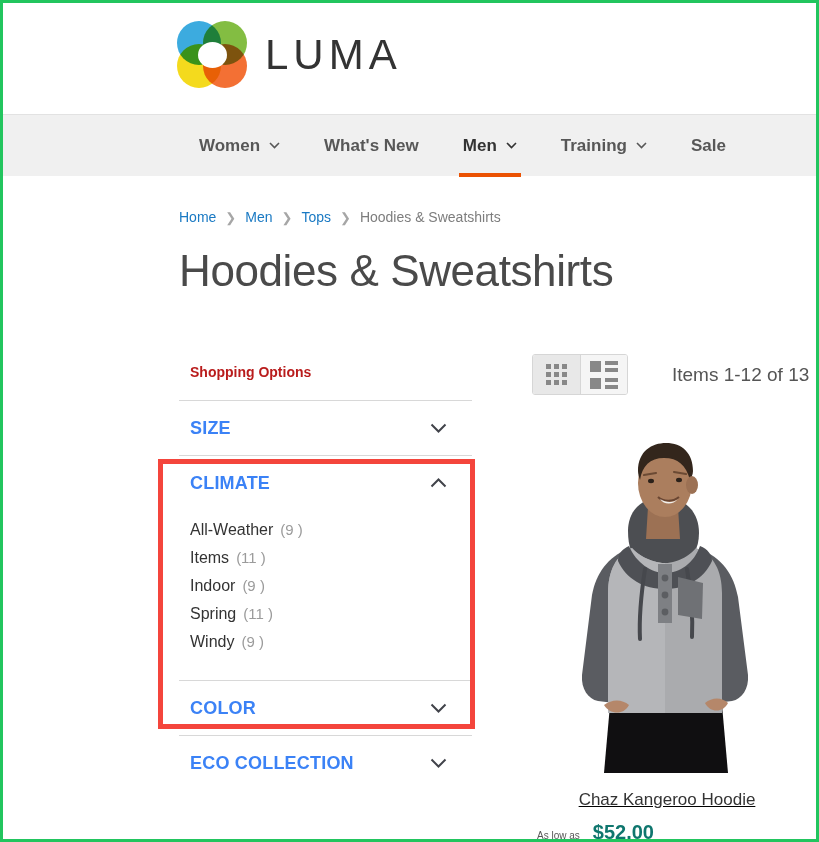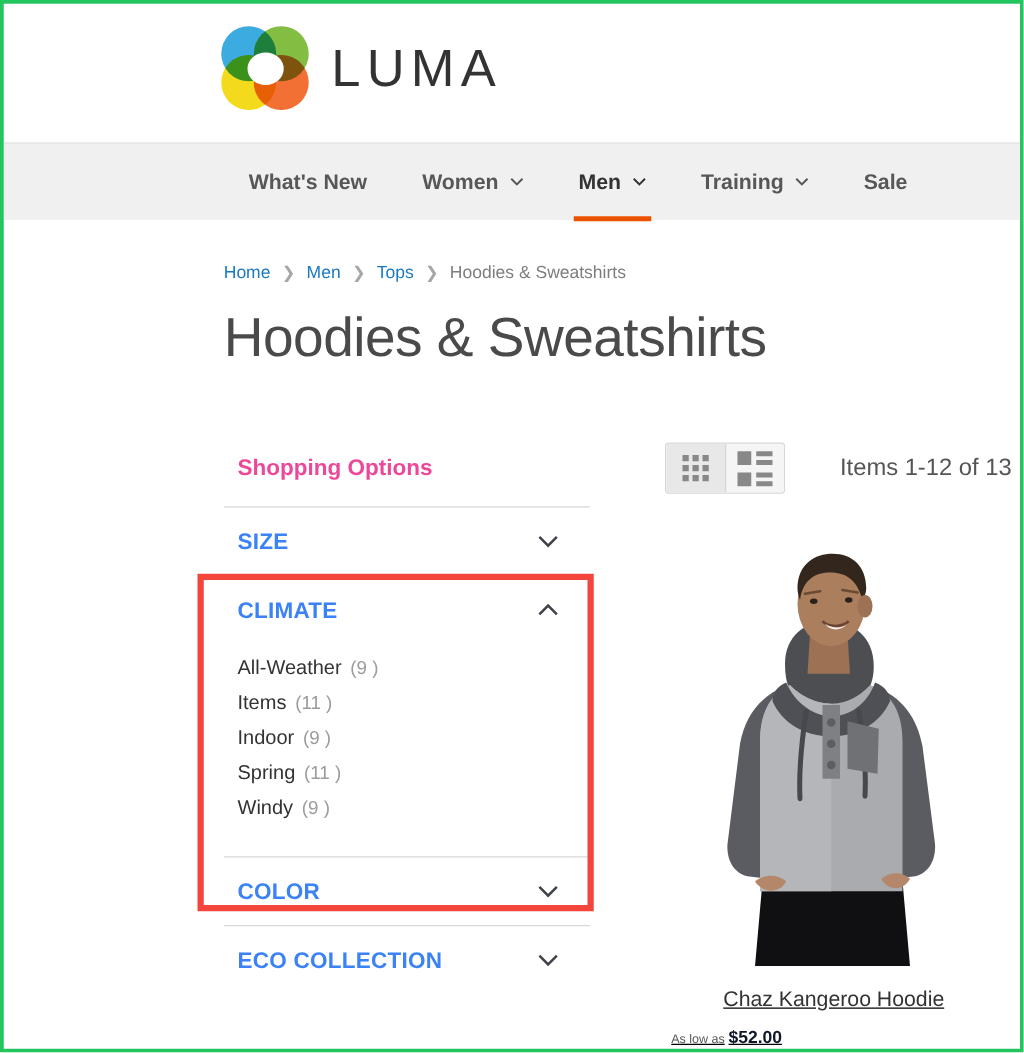--- a/index.html
+++ b/index.html
@@ -157,23 +157,23 @@
   }
 
   
   .sidebar {
     position: absolute;
     left: 176px;
     top: 352px;
     width: 293px;
   }
   .sidebar-title {
-    font-size: 18px;
+    font-size: 14px;
     font-weight: bold;
-    color: #ec4899;
+    color: #b91c1c;
     padding: 9px 11px 20px 11px;
   }
   .filter-block {
     border-top: 1px solid #d8d8d8;
   }
   .filter-head {
     display: flex;
     align-items: center;
     justify-content: space-between;
     padding: 17px 11px 16px 11px;
@@ -318,24 +318,24 @@
     margin-top: 11px;
     text-align: left;
     padding-left: 5px;
     white-space: nowrap;
   }
   .price-label {
     font-size: 10px;
     color: #575757;
   }
   .price-value {
-    font-size: 14px;
-    color: #0f172a;
+    font-size: 20px;
+    color: #0f766e;
     font-weight: bold;
-    margin-left: 3px;
+    margin-left: 13px;
   }
 </style>
 </head>
 <body>
 
 <div id="page">
 
   <div class="header">
     <div class="logo-wrap">
       <div class="logo-mark">
@@ -346,30 +346,30 @@
         <span class="hole"></span>
       </div>
       <div class="logo-text">LUMA</div>
     </div>
   </div>
 
   <div class="navbar">
     <div class="nav-items">
 
       <div class="nav-item">
-        <span>What's New</span>
-      </div>
-
-      <div class="nav-item">
         <span>Women</span>
         <span class="caret">
           <svg width="11" height="7" viewBox="0 0 11 7">
               <path d="M1 1 L5.5 5.5 L10 1" fill="none" stroke="#575757" stroke-width="1.6"></path>
             </svg>
         </span>
+      </div>
+
+      <div class="nav-item">
+        <span>What's New</span>
       </div>
 
       <div class="nav-item active">
         <span>Men</span>
         <span class="caret">
           <svg width="11" height="7" viewBox="0 0 11 7">
               <path d="M1 1 L5.5 5.5 L10 1" fill="none" stroke="#333333" stroke-width="1.6"></path>
             </svg>
         </span>
       </div>

